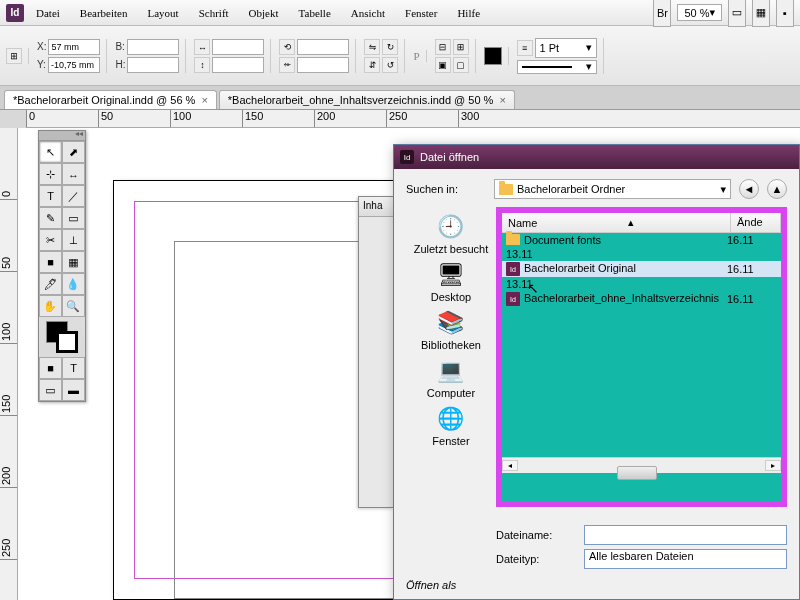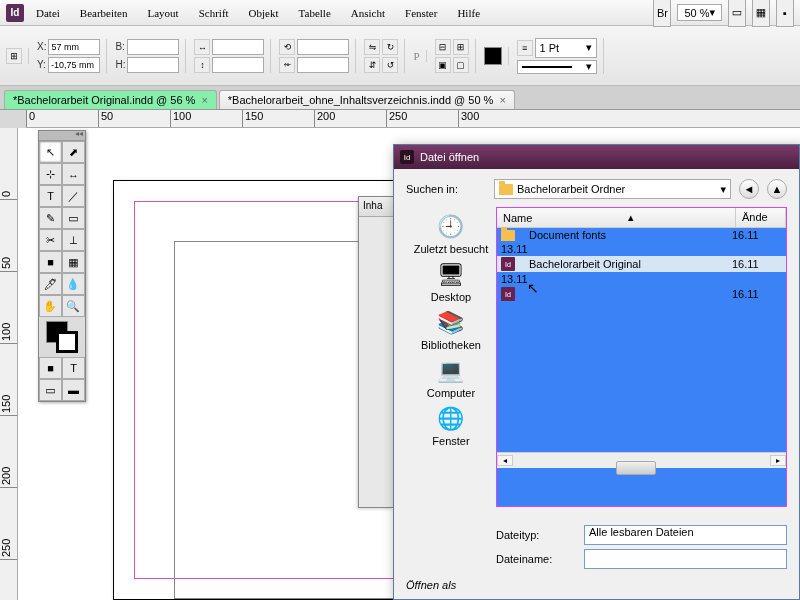--- a/index.html
+++ b/index.html
@@ -18,21 +18,21 @@
 .ctrl-group { display:flex; flex-direction:column; gap:2px; border-right:1px solid #ccc; padding-right:6px; }
 .ctrl-row { display:flex; align-items:center; gap:2px; }
 .ctrl-label { font-size:10px; color:#333; }
 .ctrl-input { width:52px; height:16px; border:1px solid #aaa; background:#fff; font-size:9px; padding:0 2px; }
 .ctrl-icon { width:16px; height:16px; background:#eee; border:1px solid #ccc; display:inline-flex; align-items:center; justify-content:center; font-size:9px; }
 .stroke-swatch { width:18px; height:18px; background:#000; border:1px solid #888; }
 
 
 .doctabs { height:24px; background:#d0d0d0; display:flex; align-items:flex-end; padding:0 4px; border-bottom:1px solid #999; }
 .doctab { background:linear-gradient(#f8f8f8,#e8e8e8); border:1px solid #aaa; border-bottom:none; padding:3px 8px; margin-right:2px; border-radius:3px 3px 0 0; display:flex; align-items:center; gap:6px; font-size:10px; }
-.doctab.active { background:#86efac;justify-content:flex-end; }
+.doctab.active { background:#ffffff;justify-content:flex-end; }
 .tab-close { color:#666; cursor:pointer; }
 
 
 .workspace { position:relative; height:490px; background:#d8d8d8; }
 .ruler-h { position:absolute; top:0; left:26px; right:0; height:18px; background:#f0f0f0; border-bottom:1px solid #aaa; display:flex; overflow:hidden; font-size:8px; }
 .ruler-h div { border-left:1px solid #888; padding-left:2px; width:72px; flex-shrink:0; }
 .ruler-v { position:absolute; top:18px; left:0; width:18px; bottom:0; background:#f0f0f0; border-right:1px solid #aaa; display:flex; flex-direction:column; overflow:hidden; font-size:8px; }
 .ruler-v div { border-top:1px solid #888; height:72px; padding-top:2px; writing-mode:vertical-rl; transform:rotate(180deg); }
 .canvas { position:absolute; top:18px; left:18px; right:0; bottom:0; background:#fff; }
 .page { position:absolute; top:52px; left:95px; width:520px; height:420px; background:#fff; border:1px solid #000; box-shadow:3px 3px 6px rgba(0,0,0,.3); }
@@ -63,28 +63,28 @@
 .dlg-row { display:flex; align-items:center; margin-bottom:8px; gap:8px; }
 .dlg-label { width:80px; font-size:11px; }
 .dropdown { flex:1; height:20px; border:1px solid #aaa; background:#fff; display:flex; align-items:center; padding:0 4px; gap:4px; }
 .dropdown .arrow { margin-left:auto; }
 .nav-btn { width:20px; height:20px; border:1px solid #aaa; border-radius:10px; background:linear-gradient(#fff,#ddd); display:flex; align-items:center; justify-content:center; }
 
 .dlg-main { display:flex; height:300px; }
 .places { width:90px; display:flex; flex-direction:column; align-items:center; gap:2px; padding:4px 0; }
 .place { display:flex; flex-direction:column; align-items:center; gap:2px; padding:2px; cursor:pointer; font-size:10px; }
 .place-icon { width:32px; height:28px; display:flex; align-items:center; justify-content:center; font-size:22px; }
-.filelist { flex:1; border:1px solid #d946ef; background:#3b82f6; }
+.filelist { flex:1; border:6px solid #d946ef; background:#14b8a6; }
 .fl-head { display:flex; background:linear-gradient(#fafafa,#e8e8e8); border-bottom:1px solid #ccc; }
 .fl-head div { padding:3px 6px; border-right:1px solid #ccc; font-size:11px; }
 .fl-head .c1 { flex:1; display:flex; align-items:center; }
 .fl-head .c2 { width:50px; }
 .fl-row { display:flex; align-items:center; padding:1px 4px; gap:4px; font-size:11px; }
 .fl-row.sel { background:#d5e5f5; }
-.fl-row .c1 { flex:1; display:flex; align-items:center; gap:14px; }
+.fl-row .c1 { flex:1; display:flex; align-items:flex-start; gap:4px; }
 .fl-row .c2 { width:50px; }
 .fi { width:14px; height:14px; display:inline-flex; align-items:center; justify-content:center; font-size:11px; }
 .fi.indd { background:#6a2050; color:#fff; font-size:7px; border-radius:1px; }
 .hscroll { height:16px; background:#eee; border-top:1px solid #ccc; display:flex; align-items:center; }
 .hscroll .l,.hscroll .r { width:16px; text-align:center; border:1px solid #ccc; background:#f5f5f5; font-size:8px; }
 .hscroll .track { flex:1; position:relative; }
 .hscroll .thumb { position:absolute; left:40%; width:40px; height:14px; background:linear-gradient(#f0f0f0,#ccc); border:1px solid #aaa; border-radius:2px; top:0; }
 
 .dlg-bottom { padding:4px 12px; }
 .dlg-bottom .row { display:flex; align-items:center; margin:4px 0; gap:8px; }
@@ -362,41 +362,42 @@
                 <span>Bachelorarbeit Original</span>
               </div>
               <div class="c2">16.11</div>
             </div>
             <div class="fl-row">
               <div class="c2">13.11</div>
             </div>
             <div class="fl-row">
               <div class="c1">
                 <span class="fi indd">Id</span>
+                <span>Bachelorarbeit_ohne_Inhaltsverzeichnis</span>
               </div>
               <div class="c2">16.11</div>
             </div>
           </div>
         <div style="height:150px"></div>
         <div class="hscroll">
             <div class="l">◂</div>
             <div class="track">
               <div class="thumb"></div>
             </div>
             <div class="r">▸</div>
           </div>
       </div>
     </div>
   </div>
   <div class="dlg-bottom">
     <div class="row">
+        <div class="lbl">Dateiname:</div>
+        <input value="" style="">
+      </div>
+    <div class="row">
         <div class="lbl">Dateityp:</div>
         <div class="sel">Alle lesbaren Dateien</div>
       </div>
-    <div class="row">
-        <div class="lbl">Dateiname:</div>
-        <input value="" style="">
-      </div>
     <div class="footer">Öffnen als</div>
   </div>
 </div>
 
 <div class="cursor-arrow">↖</div>
 
 </body></html>

